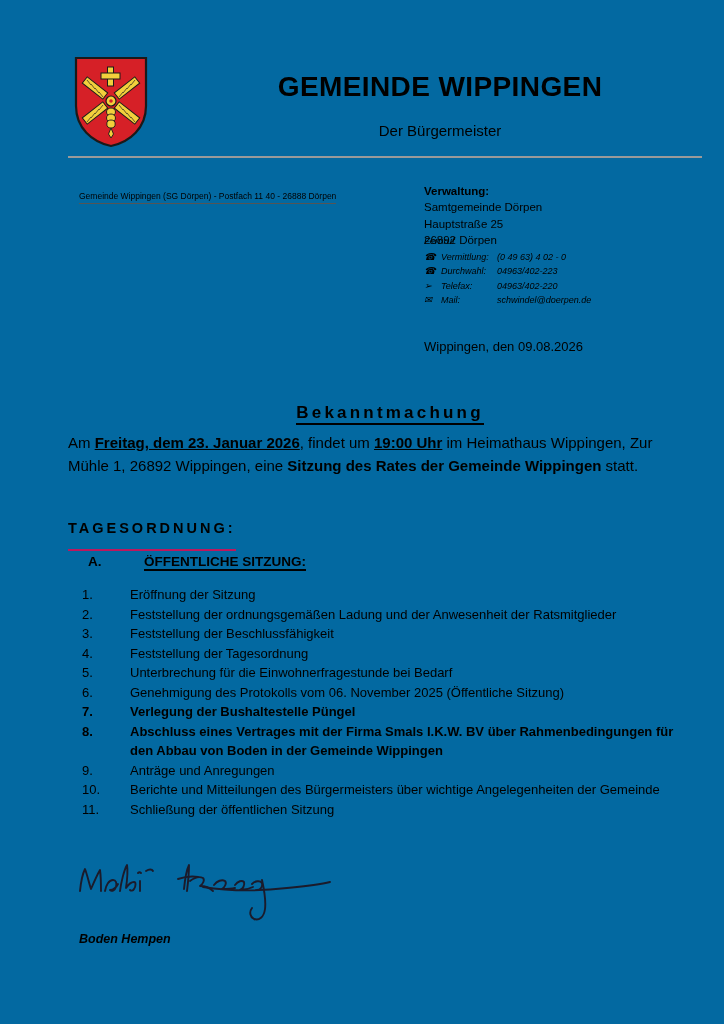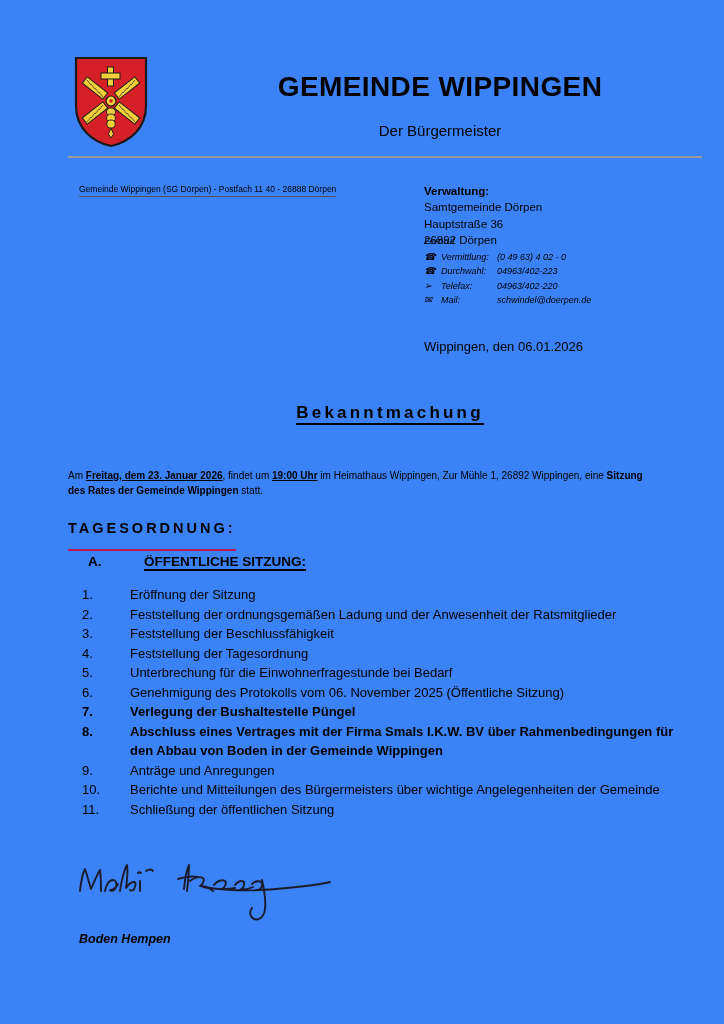--- a/index.html
+++ b/index.html
@@ -12,21 +12,21 @@
     height: 1024px;
     font-family: "Liberation Sans", sans-serif;
     color: #000000;
     position: relative;
     overflow: hidden;
   }
   .page {
     position: relative;
     width: 724px;
     height: 1024px;
-    background: #3b82f6;
+    background: #0369a1;
   }
 
   
   .header {
     position: absolute;
     left: 0;
     top: 0;
     width: 724px;
     height: 152px;
   }
@@ -66,21 +66,21 @@
     top: 156px;
     width: 634px;
     height: 2px;
     background: #9a9a9a;
   }
 
   
   .return-address {
     position: absolute;
     left: 79px;
-    top: 184px;
+    top: 191px;
     font-size: 8.5px;
     line-height: 1.2;
     border-bottom: 1px solid #555;
     padding-bottom: 2px;
     white-space: nowrap;
   }
 
   
   .admin-block {
     position: absolute;
@@ -141,23 +141,23 @@
     font-weight: bold;
     letter-spacing: 3.2px;
     border-bottom: 2px solid #000;
     padding-bottom: 1px;
   }
 
   
   .intro {
     position: absolute;
     left: 68px;
-    top: 468px;
+    top: 432px;
     width: 592px;
-    font-size: 10px;
+    font-size: 15px;
     line-height: 1.52;
   }
   .intro b { font-weight: bold; }
   .intro u { text-decoration: underline; }
 
   
   .agenda-heading {
     position: absolute;
     left: 68px;
     top: 519px;
@@ -282,21 +282,21 @@
     </div>
   </div>
 
   <div class="header-rule"></div>
 
   <div class="return-address">Gemeinde Wippingen (SG Dörpen) - Postfach 11 40 - 26888 Dörpen</div>
 
   <div class="admin-block">
     <div class="lbl">Verwaltung:</div>
     <div>Samtgemeinde Dörpen</div>
-    <div>Hauptstraße 36</div>
+    <div>Hauptstraße 25</div>
     <div>26892 Dörpen</div>
   </div>
 
   <div class="contact-block">
     <div class="contact-title">Fernruf</div>
 
     <div class="contact-row">
       <span class="contact-icon">☎</span>
       <span class="contact-label">Vermittlung:</span>
       <span class="contact-value">(0 49 63) 4 02 - 0</span>
@@ -314,21 +314,21 @@
       <span class="contact-value">04963/402-220</span>
     </div>
 
     <div class="contact-row">
       <span class="contact-icon">✉</span>
       <span class="contact-label">Mail:</span>
       <span class="contact-value">schwindel@doerpen.de</span>
     </div>
   </div>
 
-  <div class="date-line">Wippingen, den 06.01.2026</div>
+  <div class="date-line">Wippingen, den 09.08.2026</div>
 
   <div class="doc-title">
     <span>Bekanntmachung</span>
   </div>
 
   <div class="intro">
     <span>Am </span><b><u>Freitag, dem 23. Januar 2026</u></b><span>, findet um </span><b><u>19:00 Uhr</u></b><span> im Heimathaus Wippingen, Zur Mühle 1, 26892 Wippingen, eine </span><b>Sitzung des Rates der Gemeinde Wippingen</b><span> statt.</span>
   </div>
 
   <div class="agenda-heading">

